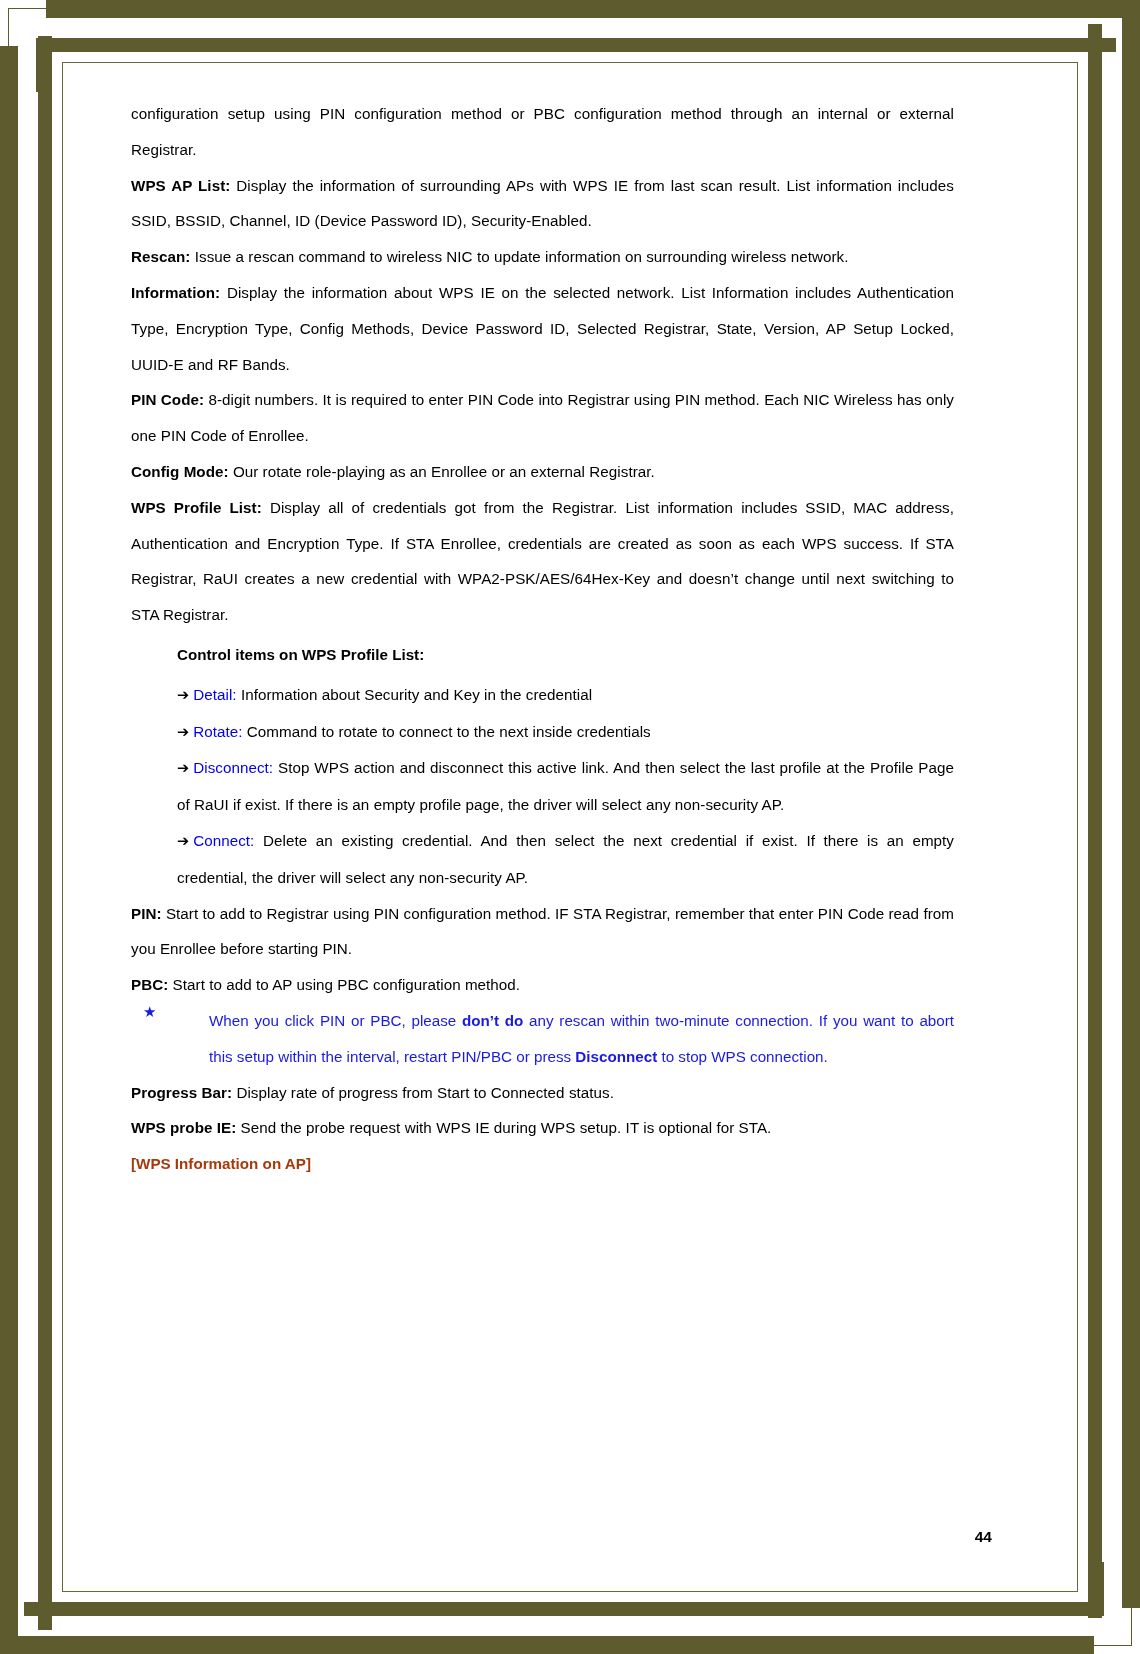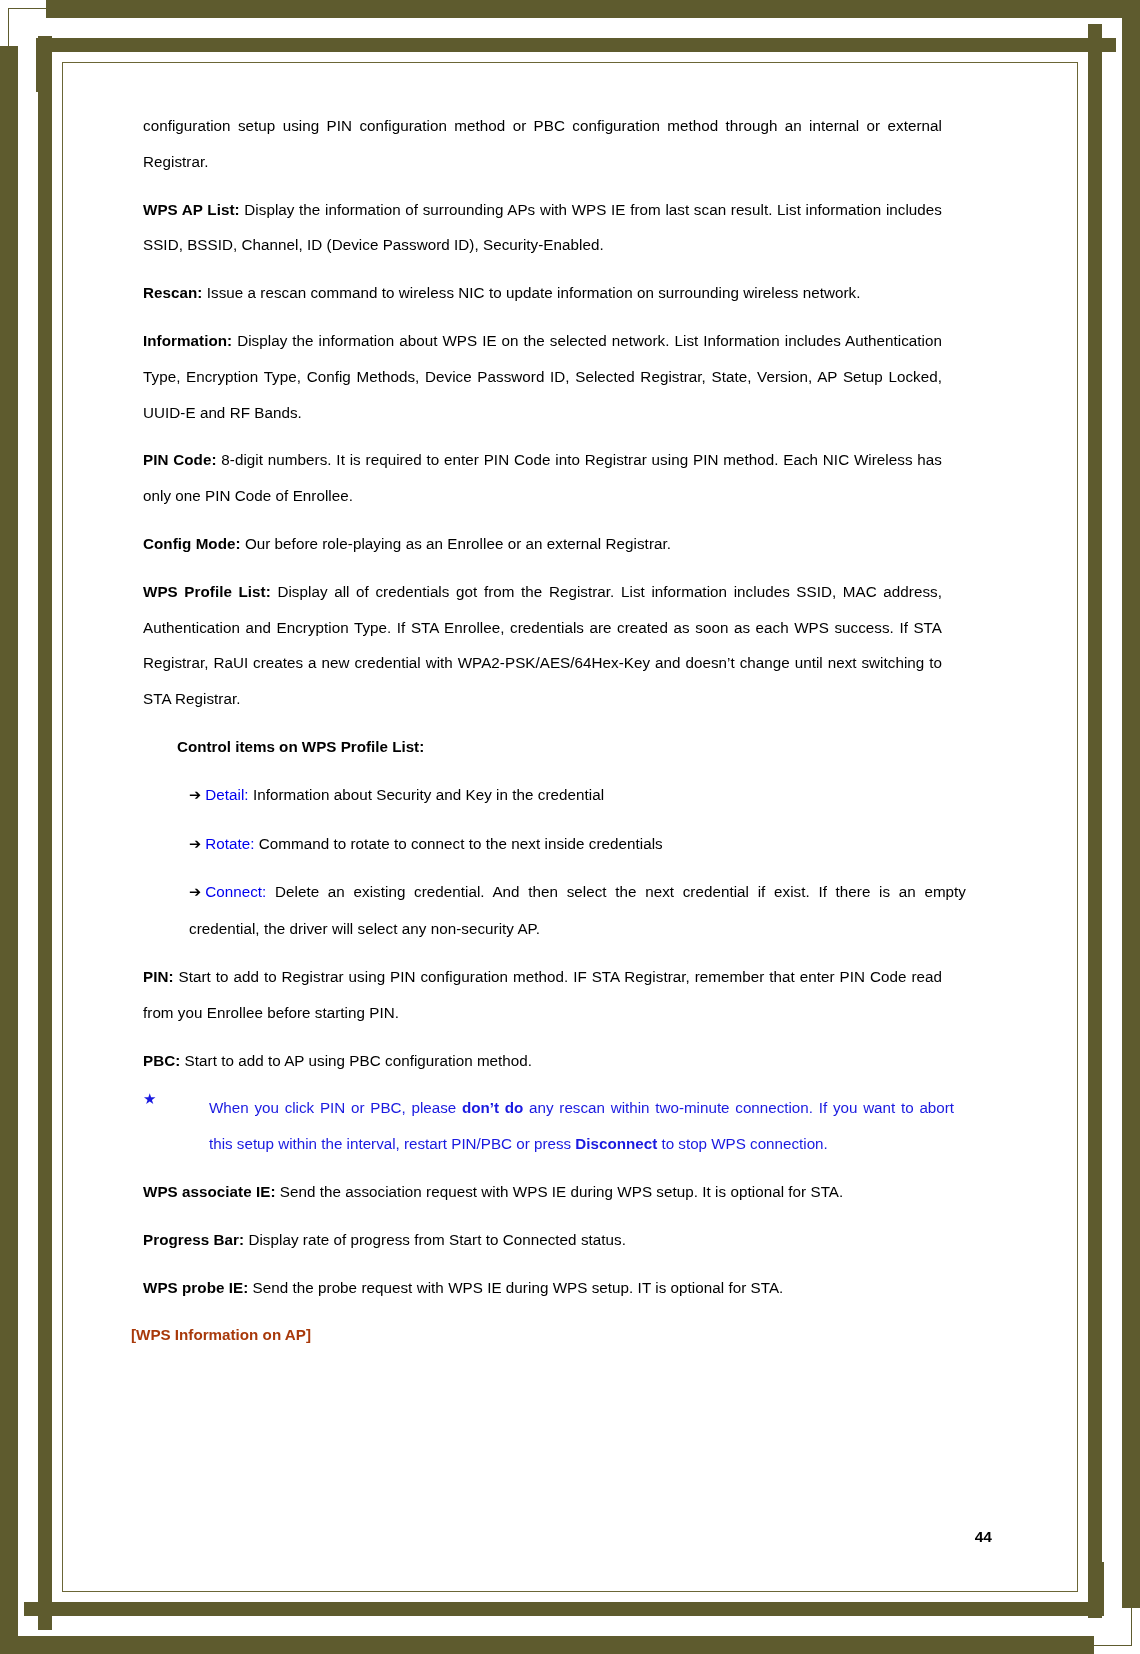--- a/index.html
+++ b/index.html
@@ -60,21 +60,21 @@
   
   .page-content {
     position: absolute;
     left: 131px;
     top: 96px;
     width: 823px;
     color: #000000;
   }
 
   p.para {
-    margin: 12px;
+    margin: 0;
     font-size: 15.2px;
     line-height: 35.8px;
     text-align: justify;
     text-justify: inter-word;
     letter-spacing: 0.05px;
   }
   p.para.nojust { text-align: left; }
 
   .lbl { font-weight: bold; }
 
@@ -169,55 +169,55 @@
   <p class="para">
     <span class="lbl">Rescan:</span><span> Issue a rescan command to wireless NIC to update information on surrounding wireless network.</span>
   </p>
   <p class="para">
     <span class="lbl">Information:</span><span> Display the information about WPS IE on the selected network. List Information includes Authentication Type, Encryption Type, Config Methods, Device Password ID, Selected Registrar, State, Version, AP Setup Locked, UUID-E and RF Bands.</span>
   </p>
   <p class="para">
     <span class="lbl">PIN Code:</span><span> 8-digit numbers. It is required to enter PIN Code into Registrar using PIN method. Each NIC Wireless has only one PIN Code of Enrollee.</span>
   </p>
   <p class="para nojust">
-    <span class="lbl">Config Mode:</span><span> Our before role-playing as an Enrollee or an external Registrar.</span>
+    <span class="lbl">Config Mode:</span><span> Our rotate role-playing as an Enrollee or an external Registrar.</span>
   </p>
   <p class="para">
     <span class="lbl">WPS Profile List:</span><span> Display all of credentials got from the Registrar. List information includes SSID, MAC address, Authentication and Encryption Type. If STA Enrollee, credentials are created as soon as each WPS success. If STA Registrar, RaUI creates a new credential with WPA2-PSK/AES/64Hex-Key and doesn’t change until next switching to STA Registrar.</span>
   </p>
 
   <p class="section-head">Control items on WPS Profile List:</p>
 
   <div class="indent-1">
     <p class="para nojust">
       <span class="arrow">➔</span><span class="kw-blue">Detail:</span><span> Information about Security and Key in the credential</span>
     </p>
     <p class="para nojust">
       <span class="arrow">➔</span><span class="kw-blue">Rotate:</span><span> Command to rotate to connect to the next inside credentials</span>
+    </p>
+    <p class="para">
+      <span class="arrow">➔</span><span class="kw-blue">Disconnect:</span><span> Stop WPS action and disconnect this active link. And then select the last profile at the Profile Page of RaUI if exist. If there is an empty profile page, the driver will select any non-security AP.</span>
     </p>
     <p class="para">
       <span class="arrow">➔</span><span class="kw-blue">Connect:</span><span> Delete an existing credential. And then select the next credential if exist. If there is an empty credential, the driver will select any non-security AP.</span>
     </p>
   </div>
 
   <p class="para">
     <span class="lbl">PIN:</span><span> Start to add to Registrar using PIN configuration method. IF STA Registrar, remember that enter PIN Code read from you Enrollee before starting PIN.</span>
   </p>
   <p class="para nojust">
     <span class="lbl">PBC:</span><span> Start to add to AP using PBC configuration method.</span>
   </p>
 
   <div class="star-row">
     <span class="star-glyph">★</span>
     <span class="star-text blue-block"><span>When you click PIN or PBC, please </span><span class="bold">don’t do</span><span> any rescan within two-minute connection. If you want to abort this setup within the interval, restart PIN/PBC or press </span><span class="bold">Disconnect</span><span> to stop WPS connection.</span></span>
   </div>
 
-  <p class="para">
-    <span class="lbl">WPS associate IE:</span><span> Send the association request with WPS IE during WPS setup. It is optional for STA.</span>
-  </p>
   <p class="para nojust">
     <span class="lbl">Progress Bar:</span><span> Display rate of progress from Start to Connected status.</span>
   </p>
   <p class="para nojust">
     <span class="lbl">WPS probe IE:</span><span> Send the probe request with WPS IE during WPS setup. IT is optional for STA.</span>
   </p>
 
   <p class="red-head">[WPS Information on AP]</p>
 </div>
 

